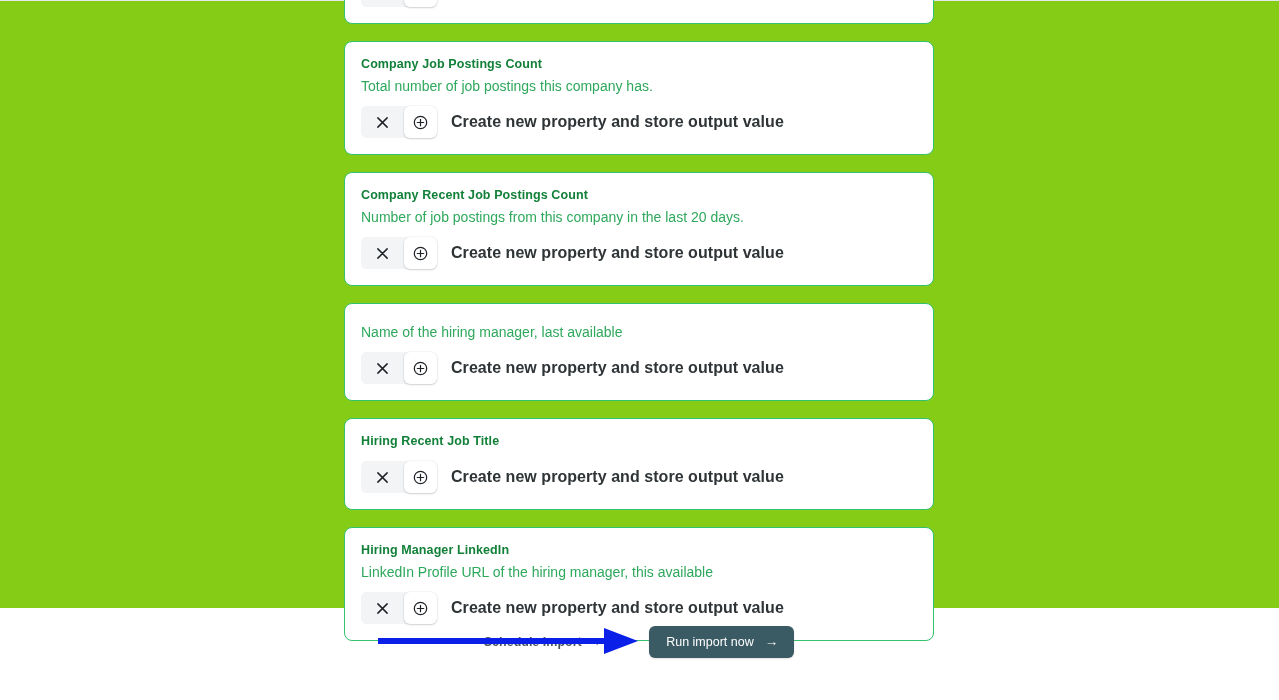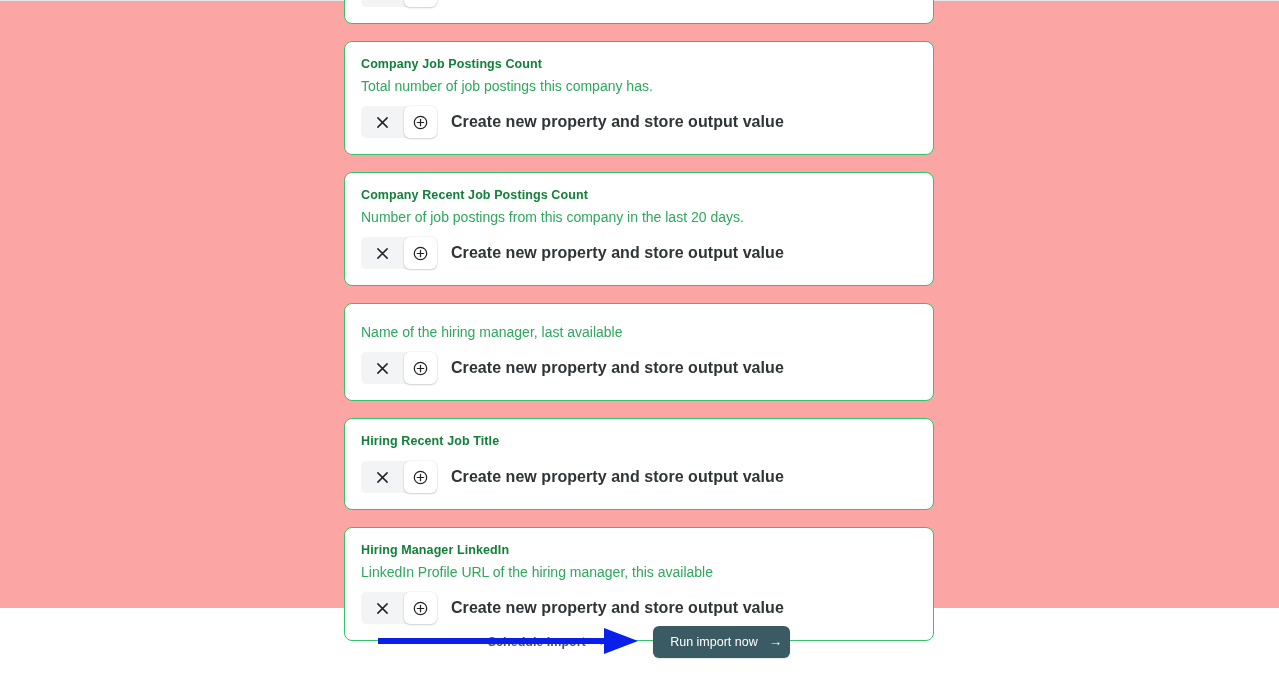--- a/index.html
+++ b/index.html
@@ -9,21 +9,21 @@
     height: 700px;
     background: #ffffff;
     font-family: "Liberation Sans", sans-serif;
     overflow: hidden;
   }
 
   #page {
     position: relative;
     width: 1279px;
     height: 608px;
-    background: #fca5a5;
+    background: #84cc16;
   }
 
   
   .top-rule {
     position: absolute;
     top: 0;
     left: 0;
     width: 1279px;
     height: 1px;
     background: #e5e7eb;
@@ -154,21 +154,21 @@
   .run-btn {
     display: inline-flex;
     align-items: center;
     gap: 11px;
     background: #3a5a64;
     color: #ffffff;
     font-size: 12.5px;
     font-weight: normal;
     border: none;
     border-radius: 6px;
-    padding: 9px 8px 9px 17px;
+    padding: 9px 16px 9px 17px;
     white-space: nowrap;
     cursor: pointer;
     box-shadow: 0 1px 2px rgba(0,0,0,0.12);
   }
 
   .arrow-glyph { font-size: 13.5px; line-height: 1; }
 
   
   .annotation-arrow {
     position: absolute;

